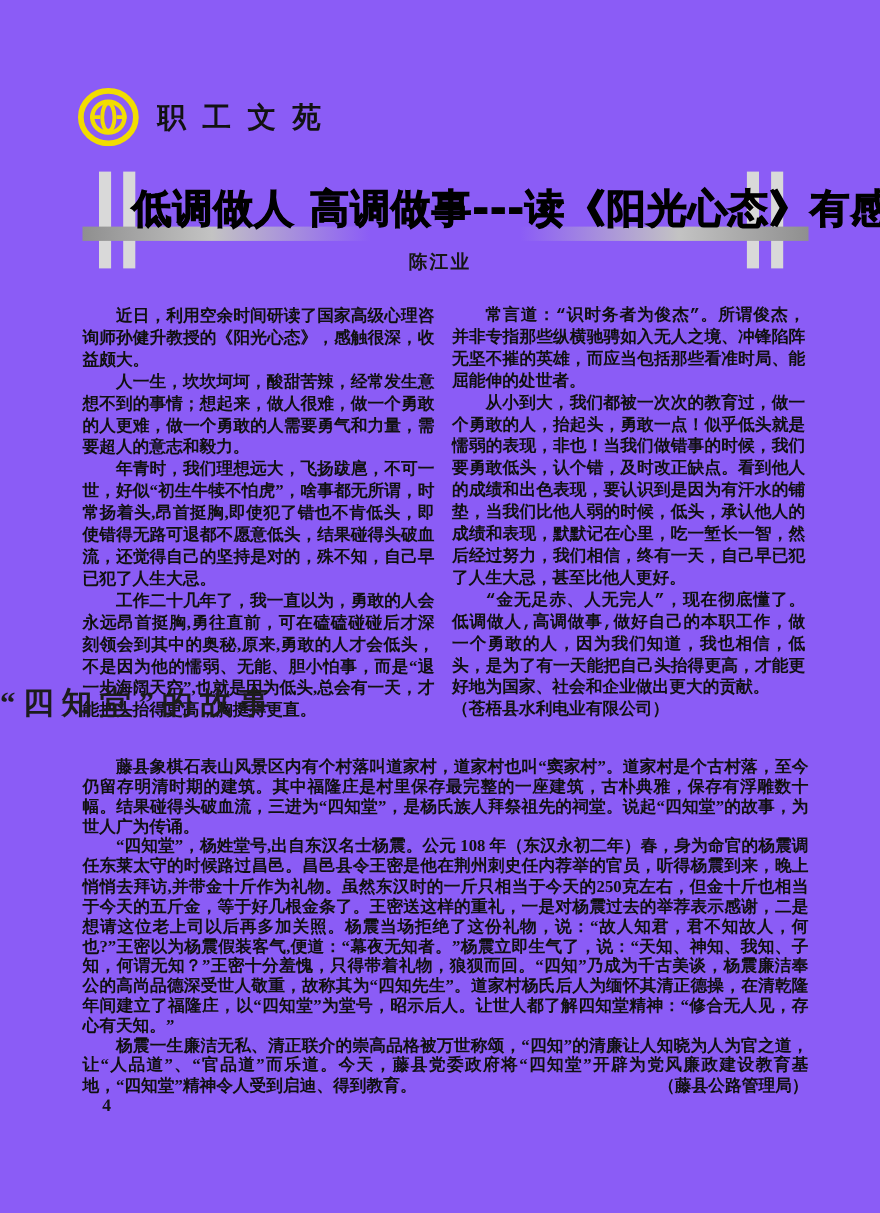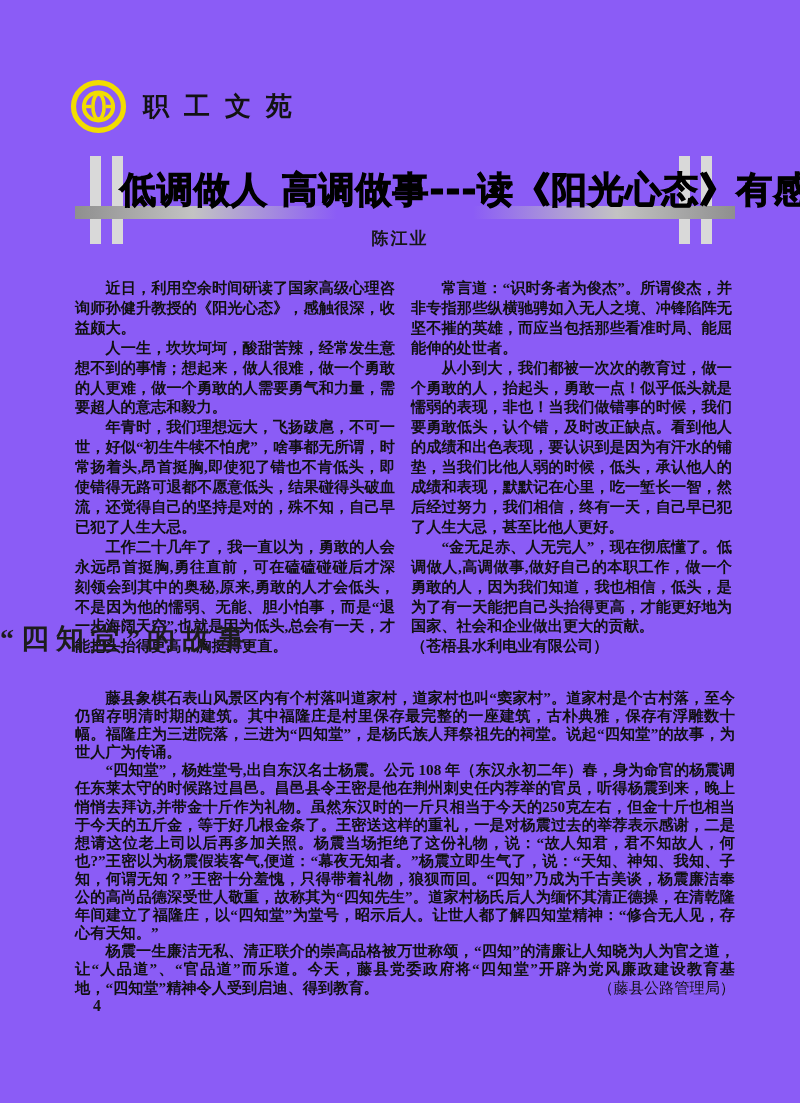--- a/index.html
+++ b/index.html
@@ -42,35 +42,35 @@
   .author{
     position:absolute;left:0;width:800px;text-align:center;
     font-family:"Liberation Sans","DejaVu Sans",sans-serif;
     font-weight:700;font-size:17px;color:#161616;letter-spacing:2px;
   }
   .author1{top:227px;}
 
   
   .col{position:absolute;top:278px;font-size:15.2px;line-height:19.9px;}
   .col-left{left:75px;width:320px;}
-  .col-right{left:411px;width:321px;}
+  .col-right{left:411px;width:321px;font-family:Liberation Mono, monospace;}
   p.para{margin:0;text-indent:2em;text-align:justify;font-weight:600;color:#101010;}
   p.attribution{margin:0;text-indent:0;font-weight:600;color:#101010;}
 
   
   .title2{
     position:absolute;top:620px;left:0;width:648px;text-align:left;
     font-family:"Liberation Serif","DejaVu Serif",serif;
     font-weight:900;font-size:28px;letter-spacing:7px;color:#1c1c1c;
     white-space:nowrap;
   }
   .author2{top:660px;font-size:16px;}
   .article2-body{position:absolute;top:689px;left:75px;width:660px;font-size:15.2px;line-height:18.1px;}
   .last-para{position:relative;}
-  .attr-abs{position:absolute;right:0;bottom:0;font-weight:400;}
+  .attr-abs{position:absolute;right:0;bottom:0;font-weight:700;}
 
   
   .page-number{position:absolute;left:93px;top:997px;font-size:16px;font-weight:600;color:#141414;}
 </style>
 </head>
 <body>
 
 <div class="page">
 
   <div class="header">
@@ -106,21 +106,21 @@
   <div class="col col-right">
     <p class="para">常言道：“识时务者为俊杰”。所谓俊杰，并非专指那些纵横驰骋如入无人之境、冲锋陷阵无坚不摧的英雄，而应当包括那些看准时局、能屈能伸的处世者。</p>
     <p class="para">从小到大，我们都被一次次的教育过，做一个勇敢的人，抬起头，勇敢一点！似乎低头就是懦弱的表现，非也！当我们做错事的时候，我们要勇敢低头，认个错，及时改正缺点。看到他人的成绩和出色表现，要认识到是因为有汗水的铺垫，当我们比他人弱的时候，低头，承认他人的成绩和表现，默默记在心里，吃一堑长一智，然后经过努力，我们相信，终有一天，自己早已犯了人生大忌，甚至比他人更好。</p>
     <p class="para">“金无足赤、人无完人”，现在彻底懂了。低调做人,高调做事,做好自己的本职工作，做一个勇敢的人，因为我们知道，我也相信，低头，是为了有一天能把自己头抬得更高，才能更好地为国家、社会和企业做出更大的贡献。</p>
     <p class="attribution">（苍梧县水利电业有限公司）</p>
   </div>
 
   <div class="title2">“四知堂”的故事</div>
 
   <div class="article2-body">
-    <p class="para">藤县象棋石表山风景区内有个村落叫道家村，道家村也叫“窦家村”。道家村是个古村落，至今仍留存明清时期的建筑。其中福隆庄是村里保存最完整的一座建筑，古朴典雅，保存有浮雕数十幅。福隆庄为三进院落，三进为“四知堂”，是杨氏族人拜祭祖先的祠堂。说起“四知堂”的故事，为世人广为传诵。</p>
+    <p class="para">藤县象棋石表山风景区内有个村落叫道家村，道家村也叫“窦家村”。道家村是个古村落，至今仍留存明清时期的建筑。其中福隆庄是村里保存最完整的一座建筑，古朴典雅，保存有浮雕数十幅。结果碰得头破血流，三进为“四知堂”，是杨氏族人拜祭祖先的祠堂。说起“四知堂”的故事，为世人广为传诵。</p>
     <p class="para">“四知堂”，杨姓堂号,出自东汉名士杨震。公元 108 年（东汉永初二年）春，身为命官的杨震调任东莱太守的时候路过昌邑。昌邑县令王密是他在荆州刺史任内荐举的官员，听得杨震到来，晚上悄悄去拜访,并带金十斤作为礼物。虽然东汉时的一斤只相当于今天的250克左右，但金十斤也相当于今天的五斤金，等于好几根金条了。王密送这样的重礼，一是对杨震过去的举荐表示感谢，二是想请这位老上司以后再多加关照。杨震当场拒绝了这份礼物，说：“故人知君，君不知故人，何也?”王密以为杨震假装客气,便道：“幕夜无知者。”杨震立即生气了，说：“天知、神知、我知、子知，何谓无知？”王密十分羞愧，只得带着礼物，狼狈而回。“四知”乃成为千古美谈，杨震廉洁奉公的高尚品德深受世人敬重，故称其为“四知先生”。道家村杨氏后人为缅怀其清正德操，在清乾隆年间建立了福隆庄，以“四知堂”为堂号，昭示后人。让世人都了解四知堂精神：“修合无人见，存心有天知。”</p>
     <p class="para last-para">
       <span>杨震一生廉洁无私、清正联介的崇高品格被万世称颂，“四知”的清廉让人知晓为人为官之道，让“人品道”、“官品道”而乐道。今天，藤县党委政府将“四知堂”开辟为党风廉政建设教育基地，“四知堂”精神令人受到启迪、得到教育。</span>
       <span class="attr-abs">（藤县公路管理局）</span>
     </p>
   </div>
 
   <div class="page-number">4</div>
 
 </div>

